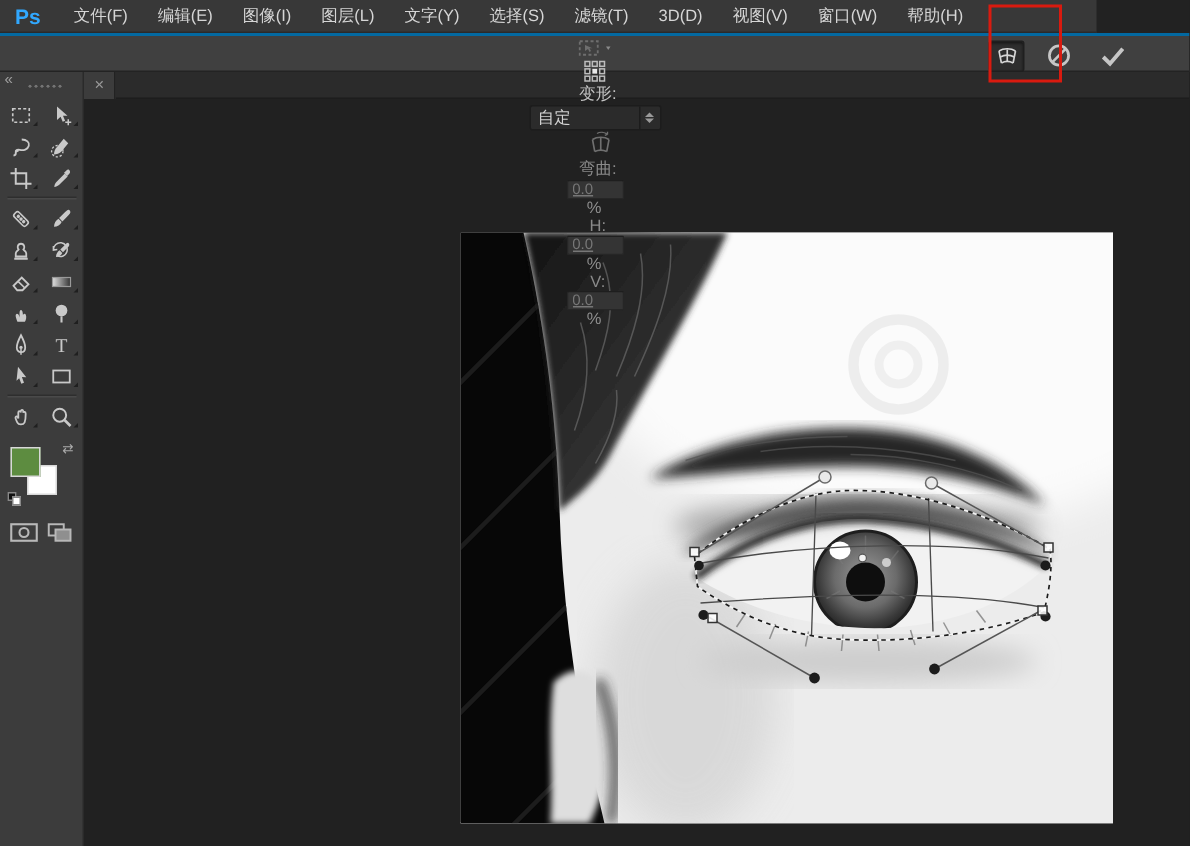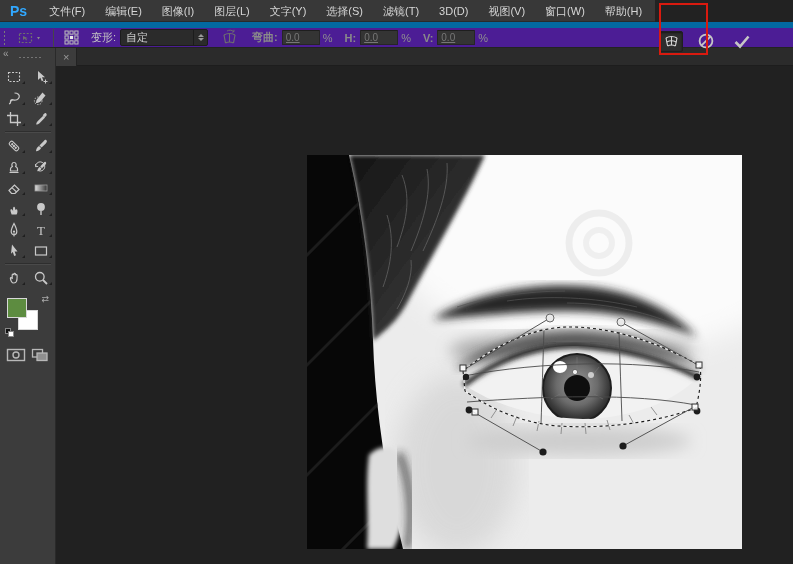--- a/index.html
+++ b/index.html
@@ -5,39 +5,39 @@
   * { box-sizing: border-box; margin: 0; padding: 0; }
   html,body { width:793px; height:564px; }
   body {
     position:relative; overflow:hidden;
     background:#222222;
     font-family:"Liberation Sans","DejaVu Sans",sans-serif;
     -webkit-font-smoothing:antialiased;
   }
   
   .menubar{
-    position:absolute; left:0; top:0; width:655px; height:22px;
+    position:absolute; left:0; top:0; width:731px; height:22px;
     background:#383838; border-bottom:1px solid #2a2a2a;
     display:flex; align-items:center; z-index:5;
   }
   .ps-logo{ color:#31a8ff; font-weight:bold; font-size:14px; padding:0 12px 0 10px; letter-spacing:0; }
   .menu-item{ color:#d6d6d6; font-size:11px; padding:0 10px; height:22px; line-height:22px; cursor:default; }
   
   .optionsbar{
     position:absolute; left:0; top:22px; width:793px; height:26px;
-    background:#4c1d95; border-top:6px solid #0369a1; border-bottom:1px solid #232323;
-    display:flex; align-items:center; z-index:5; font-size:11px; color:#bfbfbf;
+    background:#404040; border-top:2px solid #0369a1; border-bottom:1px solid #232323;
+    display:flex; align-items:center; z-index:5; font-size:11px; color:#bfbfbf;flex-direction:column;
   }
   .grip-v{ width:4px; height:16px; margin:0 6px 0 3px;
     background-image:radial-gradient(#7a7a7a 35%, transparent 40%);
     background-size:3px 4px; }
   .ob-icon{ display:inline-flex; align-items:center; justify-content:center; margin:0 4px; }
   .ob-sep{ width:1px; height:18px; background:#2c2c2c; border-right:1px solid #474747; margin:0 6px; }
   .ob-label{ margin:0 4px 0 8px; color:#c3c3c3; }
-  .ob-label.dim{ color:#8a8a8a;font-weight:bold; }
+  .ob-label.dim{ color:#8a8a8a; }
   .warp-select{
     width:88px; height:17px; background:#2b2b2b; border:1px solid #1c1c1c;
     border-radius:2px; display:flex; align-items:center; color:#d2d2d2;gap:40px;
   }
   .warp-select .val{ flex:1; text-align:center; font-size:11px; }
   .warp-select .stepper{ width:14px; height:100%; border-left:1px solid #1c1c1c;
     display:flex; flex-direction:column; align-items:center; justify-content:center; gap:1px; color:#9a9a9a; }
   .stepper i{ border:3px solid transparent; display:block; width:0; height:0; }
   .stepper .up{ border-bottom-color:#9a9a9a; border-top-width:0; }
   .stepper .dn{ border-top-color:#9a9a9a; border-bottom-width:0; }

